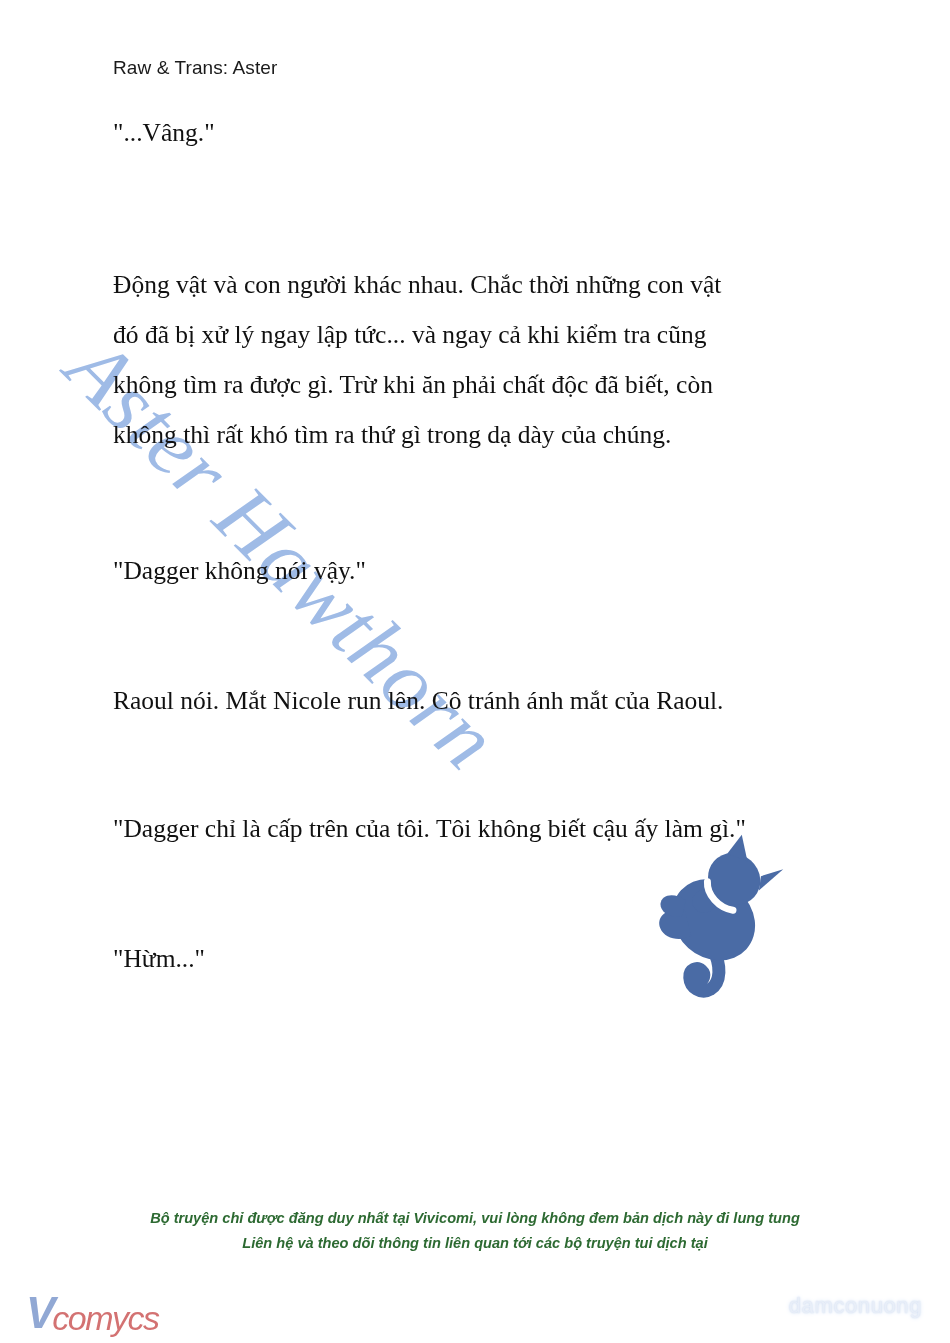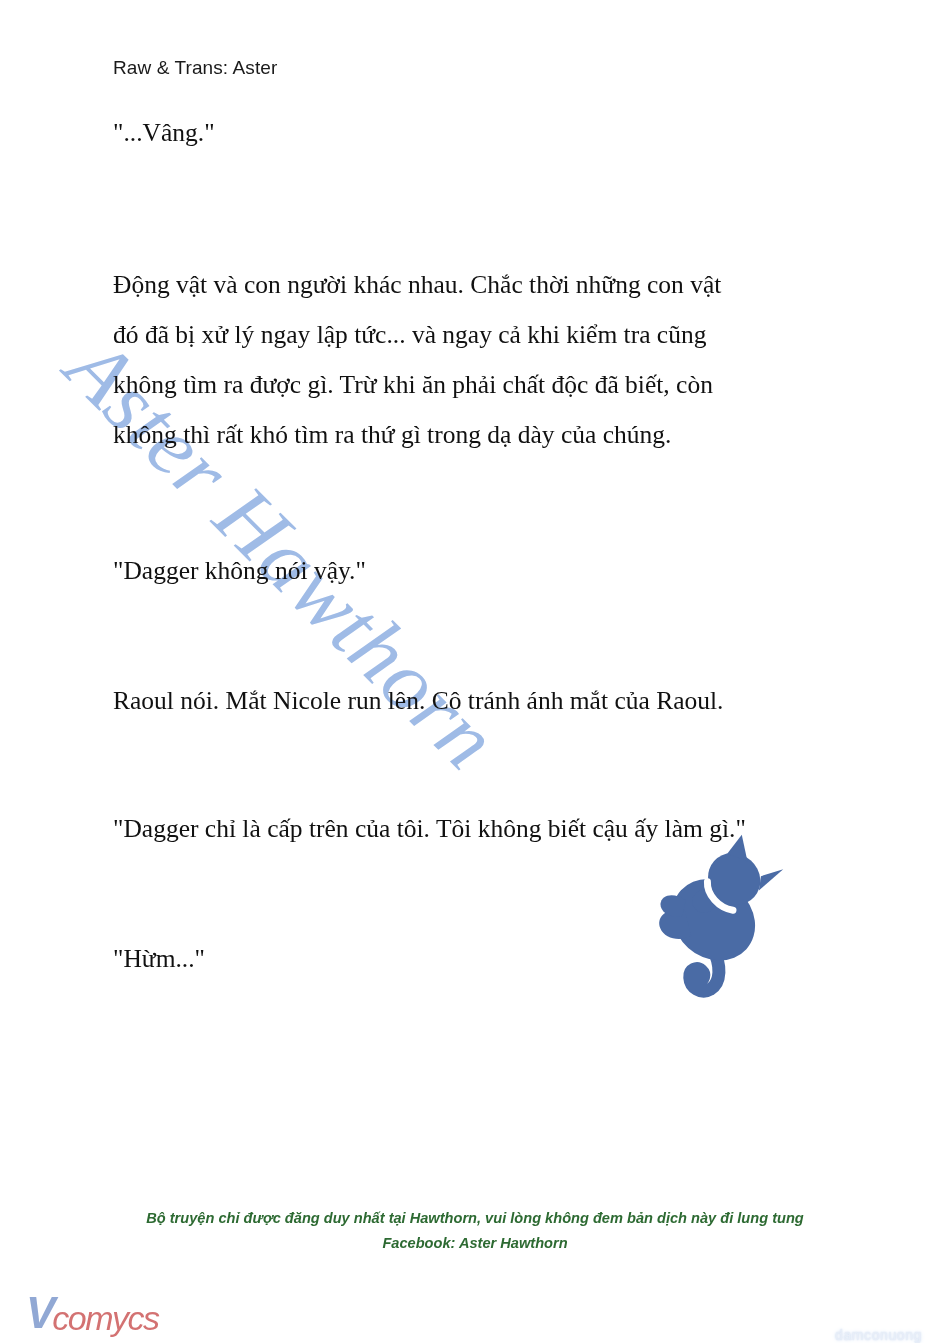--- a/index.html
+++ b/index.html
@@ -125,23 +125,23 @@
     font-style: italic;
     font-size: 44px;
     color: #4f74bb;
     line-height: 1;
     margin-right: -3px;
   }
 
   #site-tag {
     position: absolute;
     right: 28px;
-    bottom: 0;
-    font-family: "Liberation Sans", sans-serif;
-    font-size: 14px;
+    bottom: 24px;
+    font-family: "Liberation Sans", sans-serif;
+    font-size: 22px;
     letter-spacing: 0.6px;
     color: #e8eef8;
     text-shadow: 0 0 2px #c8d8f0, 0 0 5px #dce6f5;
   }
 </style>
 </head>
 <body>
 
 <div id="page">
 
@@ -185,22 +185,22 @@
 
         <path d="M52 46 L50 22 L72 38 Z" fill="#4a6ba5"></path>
         <path d="M92 40 L104 20 L100 52 Z" fill="#4a6ba5"></path>
 
         <path d="M56 80 C64 90 82 92 94 84" fill="none" stroke="#ffffff" stroke-width="7" stroke-linecap="round"></path>
       </g>
     </svg>
   </div>
 
   <div id="footer-notice">
-    <div>Bộ truyện chỉ được đăng duy nhất tại Hawthorn, vui lòng không đem bản dịch này đi lung tung</div>
-    <div>Facebook: Aster Hawthorn</div>
+    <div>Bộ truyện chỉ được đăng duy nhất tại Vivicomi, vui lòng không đem bản dịch này đi lung tung</div>
+    <div>Liên hệ và theo dõi thông tin liên quan tới các bộ truyện tui dịch tại</div>
   </div>
 
   <div id="brand-logo">
     <span class="logo-v">V</span>
     <span class="logo-text">comycs</span>
   </div>
 
   <div id="site-tag">damconuong</div>
 
 </div>

